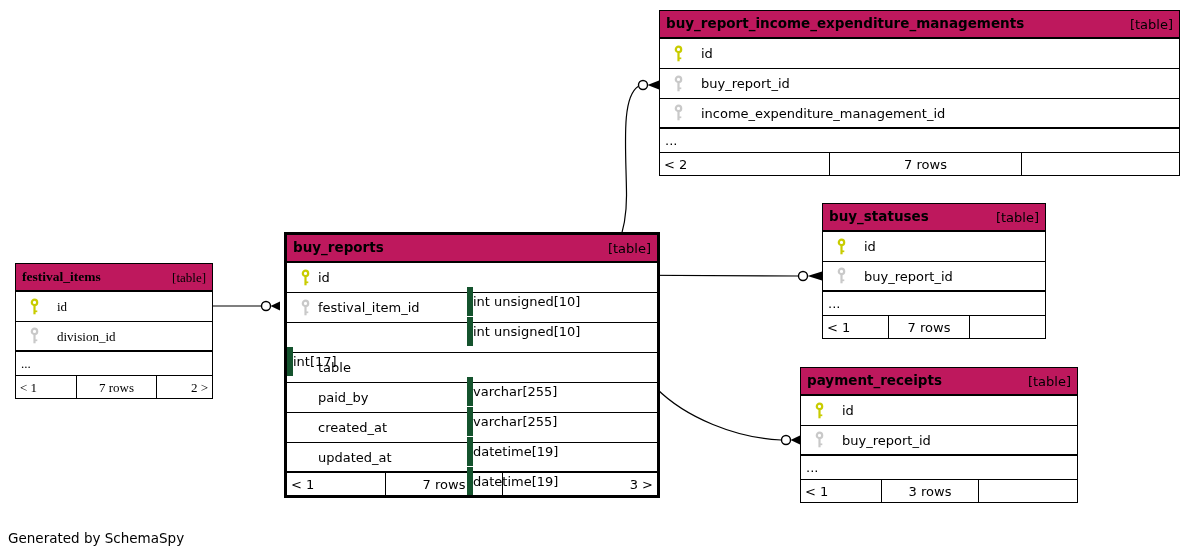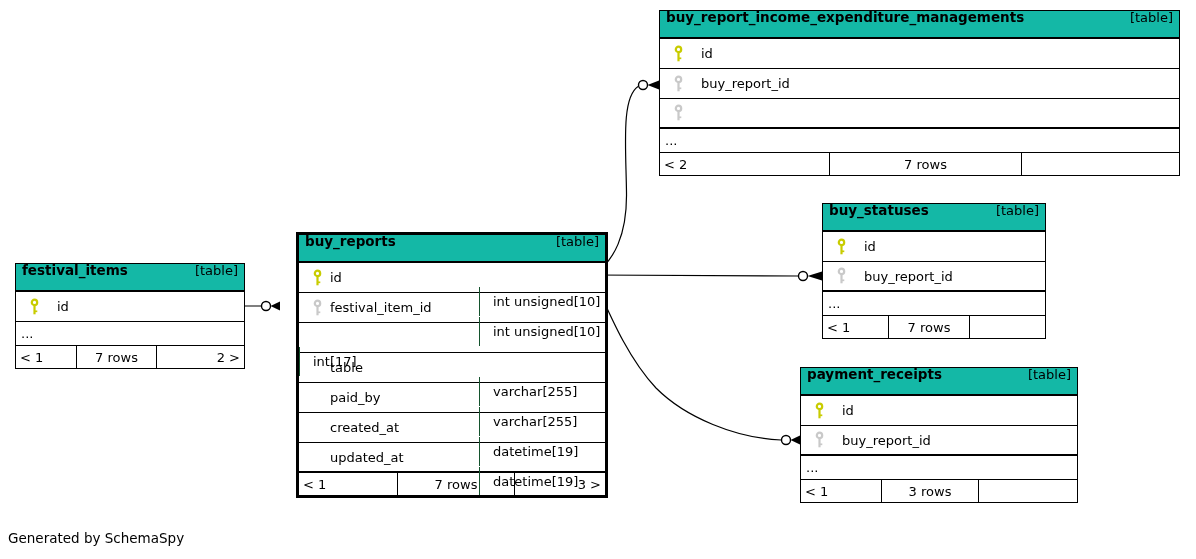--- a/index.html
+++ b/index.html
@@ -5,51 +5,51 @@
   html,body{margin:0;padding:0;background:#ffffff;}
   body{width:1196px;height:559px;position:relative;overflow:hidden;
        font-family:"DejaVu Sans","Liberation Sans",sans-serif;color:#000;}
   #stage{position:absolute;inset:0;}
   
   #connectors{position:absolute;left:0;top:0;z-index:0;}
   
   .tbl{position:absolute;z-index:1;background:#fff;border:1px solid #000;
        box-sizing:border-box;font-size:13px;line-height:1;}
   .tbl--main{border-width:3px;}
-  .hdr{height:28px;background:#14b8a6;border-bottom:2px solid #000;
-       display:flex;justify-content:space-between;
+  .hdr{height:28px;background:#be185d;border-bottom:2px solid #000;
+       display:flex;align-items:center;justify-content:space-between;
        padding:0 6px;box-sizing:border-box;}
   .tname{font-weight:bold;font-size:13.5px;}
   .ttag{font-size:13px;}
   .row{height:30px;display:flex;align-items:center;border-bottom:1px solid #000;
        box-sizing:border-box;}
   .row--thick{border-bottom-width:2px;}
   .kslot{width:11px;margin-left:13px;display:inline-flex;align-items:center;flex:0 0 auto;}
   .cname{margin-left:17px;white-space:nowrap;}
   .tbl--main .cname{margin-left:7px;}
   .pk{color:#c8cc00;}
   .fk{color:#c9c9c9;}
   
   .cell-name{display:flex;align-items:center;width:180px;flex:0 0 auto;height:100%;}
-  .cell-type{border-left:1px solid #14532d;flex:1;display:flex;align-items:center;
-             padding-left:13px;height:100%;white-space:nowrap;margin-top:48px;}
+  .cell-type{border-left:6px solid #14532d;flex:1;display:flex;align-items:center;
+             padding-left:0;height:100%;white-space:nowrap;margin-top:48px;}
   .ellipsis-row{height:24px;display:flex;align-items:center;border-bottom:1px solid #000;
                 padding-left:5px;box-sizing:border-box;}
   .ftr{height:22px;display:flex;align-items:stretch;}
   .fcell{display:flex;align-items:center;box-sizing:border-box;}
   .fcell + .fcell{border-left:1px solid #000;}
   .f-left{padding-left:4px;justify-content:flex-start;}
   .f-center{justify-content:center;}
   .f-right{justify-content:flex-end;padding-right:4px;}
   
   #t-brie{left:659px;top:10px;width:521px;}
   #t-statuses{left:822px;top:203px;width:224px;}
   #t-receipts{left:800px;top:367px;width:278px;}
-  #t-reports{left:296px;top:232px;width:312px;}
-  #t-festival{left:15px;top:263px;width:230px;}
+  #t-reports{left:284px;top:232px;width:376px;}
+  #t-festival{left:15px;top:263px;width:198px;font-family:Liberation Serif, serif;}
   
   #t-brie .f-left{width:169px;} #t-brie .f-center{width:192px;} #t-brie .f-right{flex:1;}
   #t-statuses .f-left{width:65px;} #t-statuses .f-center{width:81px;} #t-statuses .f-right{flex:1;}
   #t-receipts .f-left{width:80px;} #t-receipts .f-center{width:97px;} #t-receipts .f-right{flex:1;}
   #t-reports .f-left{width:98px;} #t-reports .f-center{width:117px;} #t-reports .f-right{flex:1;}
   #t-festival .f-left{width:60px;} #t-festival .f-center{width:80px;} #t-festival .f-right{flex:1;}
   .credit{position:absolute;left:8px;top:530px;font-size:13.5px;z-index:1;}
   .keysvg{display:block;}
 </style>
 </head>
@@ -112,20 +112,21 @@
           </svg>
         </span>
       <span class="cname">buy_report_id</span>
     </div>
     <div class="row row--thick">
       <span class="kslot fk">
           <svg class="keysvg" width="11" height="18">
             <use href="#keysym"></use>
           </svg>
         </span>
+      <span class="cname">income_expenditure_management_id</span>
     </div>
     <div class="ellipsis-row">...</div>
     <div class="ftr">
       <span class="fcell f-left">&lt; 2</span>
       <span class="fcell f-center">7 rows</span>
       <span class="fcell f-right"></span>
     </div>
   </div>
 
   <div class="tbl" id="t-statuses">
@@ -257,20 +258,28 @@
       <span class="ttag">[table]</span>
     </div>
     <div class="row">
       <span class="kslot pk">
           <svg class="keysvg" width="11" height="18">
             <use href="#keysym"></use>
           </svg>
         </span>
       <span class="cname">id</span>
     </div>
+    <div class="row row--thick">
+      <span class="kslot fk">
+          <svg class="keysvg" width="11" height="18">
+            <use href="#keysym"></use>
+          </svg>
+        </span>
+      <span class="cname">division_id</span>
+    </div>
     <div class="ellipsis-row">...</div>
     <div class="ftr">
       <span class="fcell f-left">&lt; 1</span>
       <span class="fcell f-center">7 rows</span>
       <span class="fcell f-right">2 &gt;</span>
     </div>
   </div>
 
   <div class="credit">Generated by SchemaSpy</div>
 </div>

